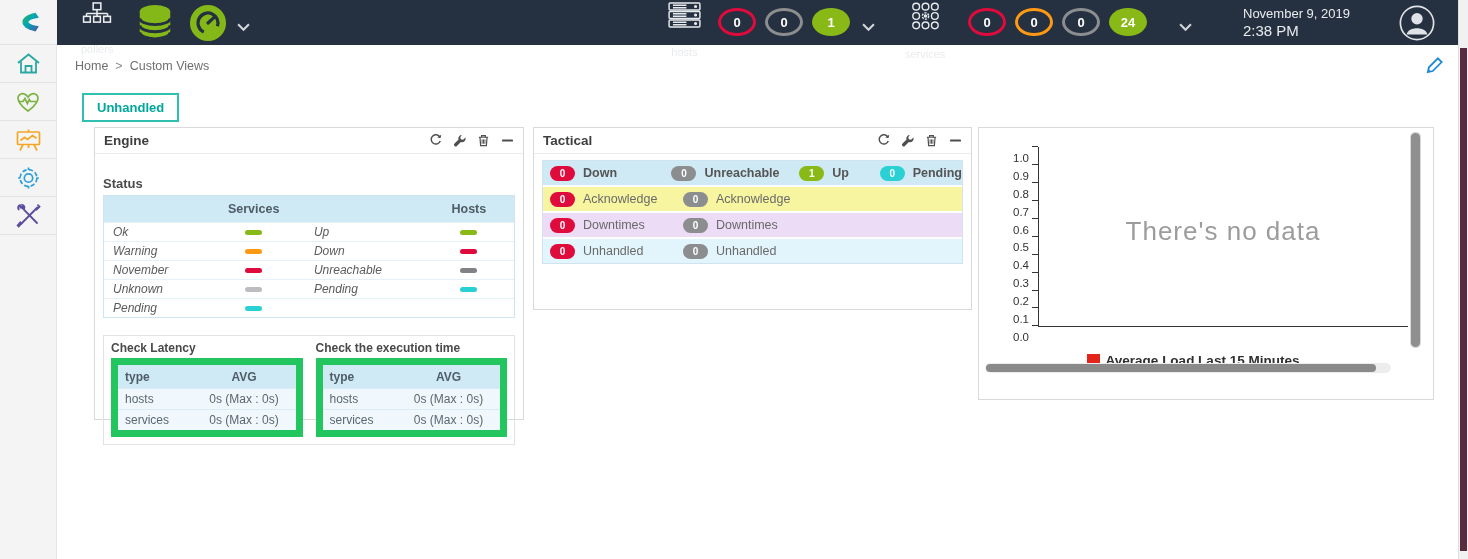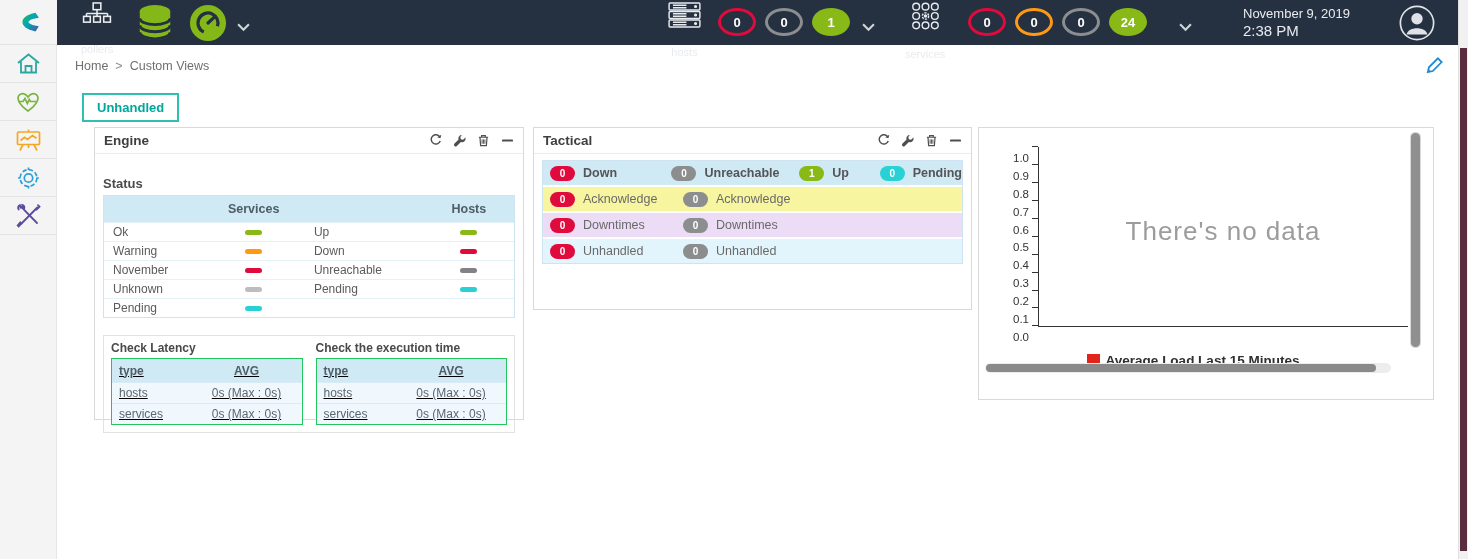--- a/index.html
+++ b/index.html
@@ -46,29 +46,29 @@
   .w-ic { cursor:pointer; display:inline-flex; }
   .w-body { padding:6px 8px; }
 
   
   #engine { left:94px; top:127px; width:430px; height:293px; }
   .status-heading { font-size:13px; font-weight:bold; color:#4a4a4a; margin:16px 0 4px 0; }
   .st-table { border:1px solid #cde4f2; }
   .st-hd, .st-row { display:grid; grid-template-columns:24% 25% 29% 22%; align-items:center; }
   .st-hd { background:#cfe9f5; height:26px; font-size:12.5px; font-weight:bold; color:#4e5d66; }
   .st-hd .c2, .st-hd .c4 { text-align:center; }
-  .st-row { height:19px; font-size:12px; color:#5b5b5b; border-top:1px solid #e4f1f9; }
+  .st-row { height:19px; font-size:12px; color:#5b5b5b; border-top:1px solid #e4f1f9;font-style:italic; }
   .st-row .lbl { padding-left:9px; }
   .dash-cell { display:flex; justify-content:center; }
   .dash { width:17px; height:5px; border-radius:3px; display:inline-block; }
 
   .check-box { margin-top:17px; border:1px solid #e2e2e2; padding:5px 7px 7px 7px; display:flex; gap:13px; }
   .lat-box { flex:1; }
   .lat-title { font-size:12px; font-weight:bold; color:#4a4a4a; margin-bottom:3px; }
-  .lat-table { border:1px solid #22c55e;text-decoration:underline; }
+  .lat-table { border:7px solid #22c55e; }
   .lat-hd, .lat-row { display:grid; grid-template-columns:42% 58%; align-items:center; }
   .lat-hd { background:#cfe9f5; height:23px; font-size:12px; font-weight:bold; color:#4e5d66; }
   .lat-hd .h1 { padding-left:7px; }
   .lat-hd .h2 { text-align:center; }
   .lat-row { height:21px; background:#f0f8fd; border-top:1px solid #d9ecf6; font-size:12px; color:#5b6770; }
   .lat-row .c1 { padding-left:7px; }
   .lat-row .c2 { text-align:center; }
 
   
   #tactical { left:533px; top:127px; width:439px; height:183px; }

